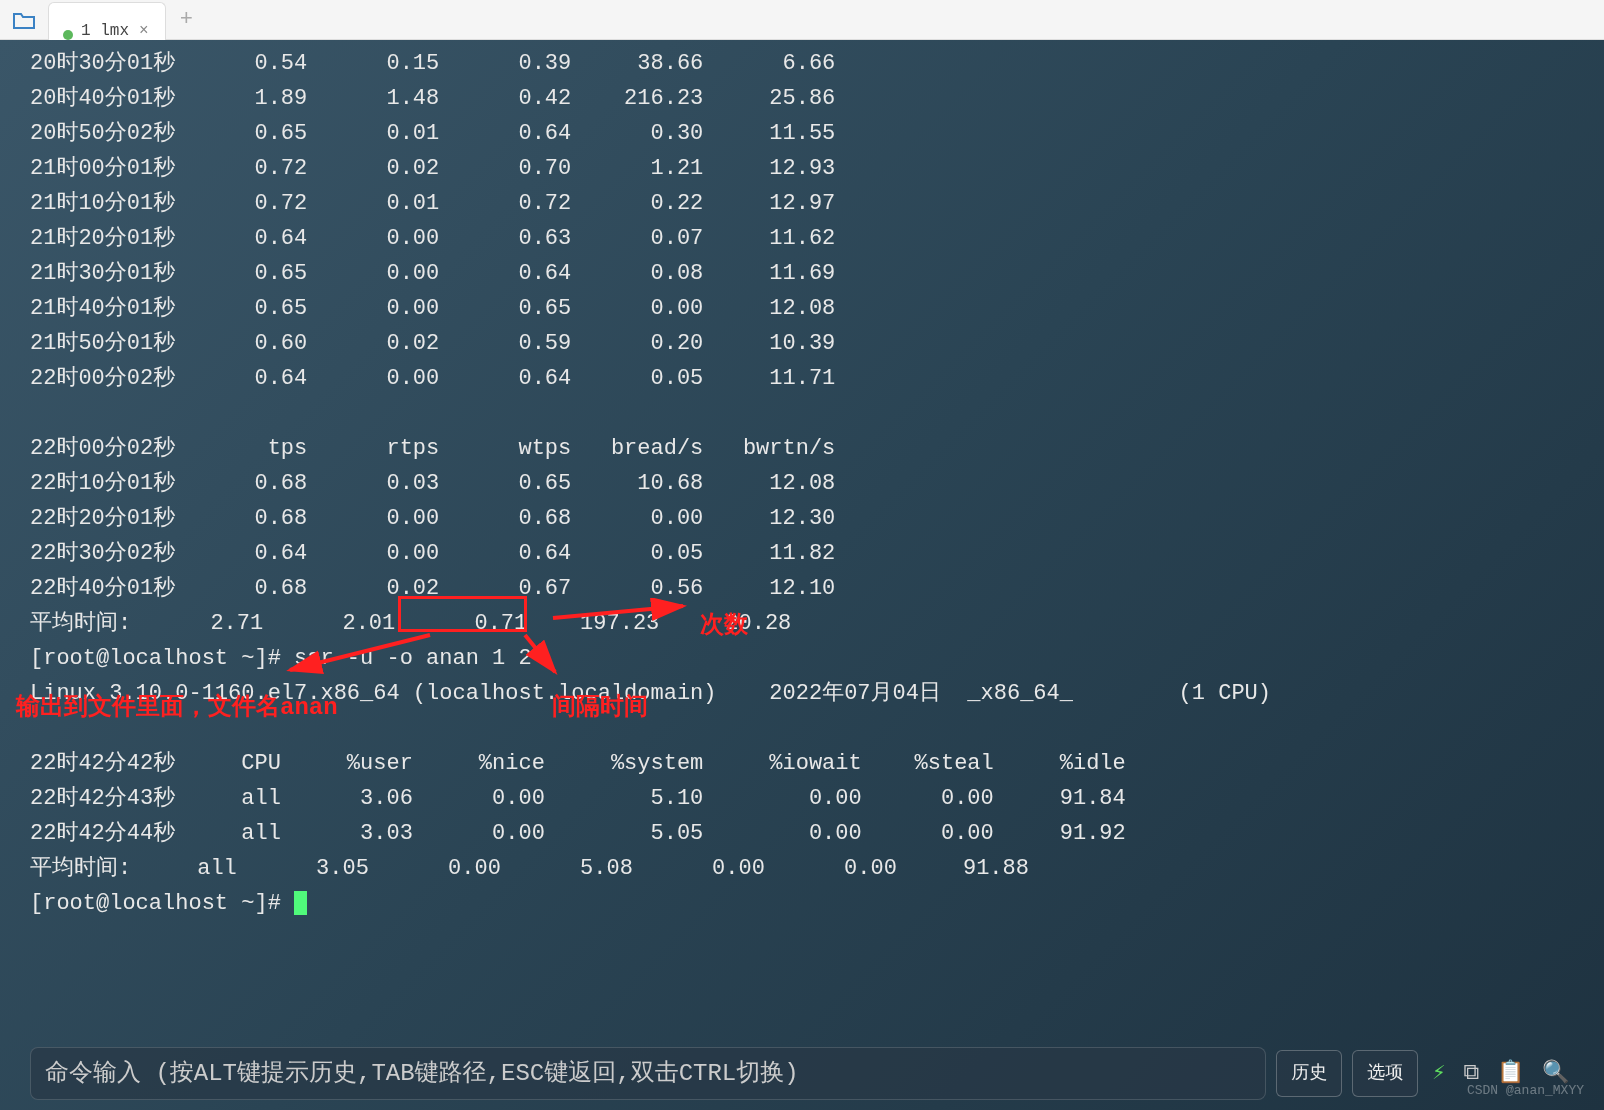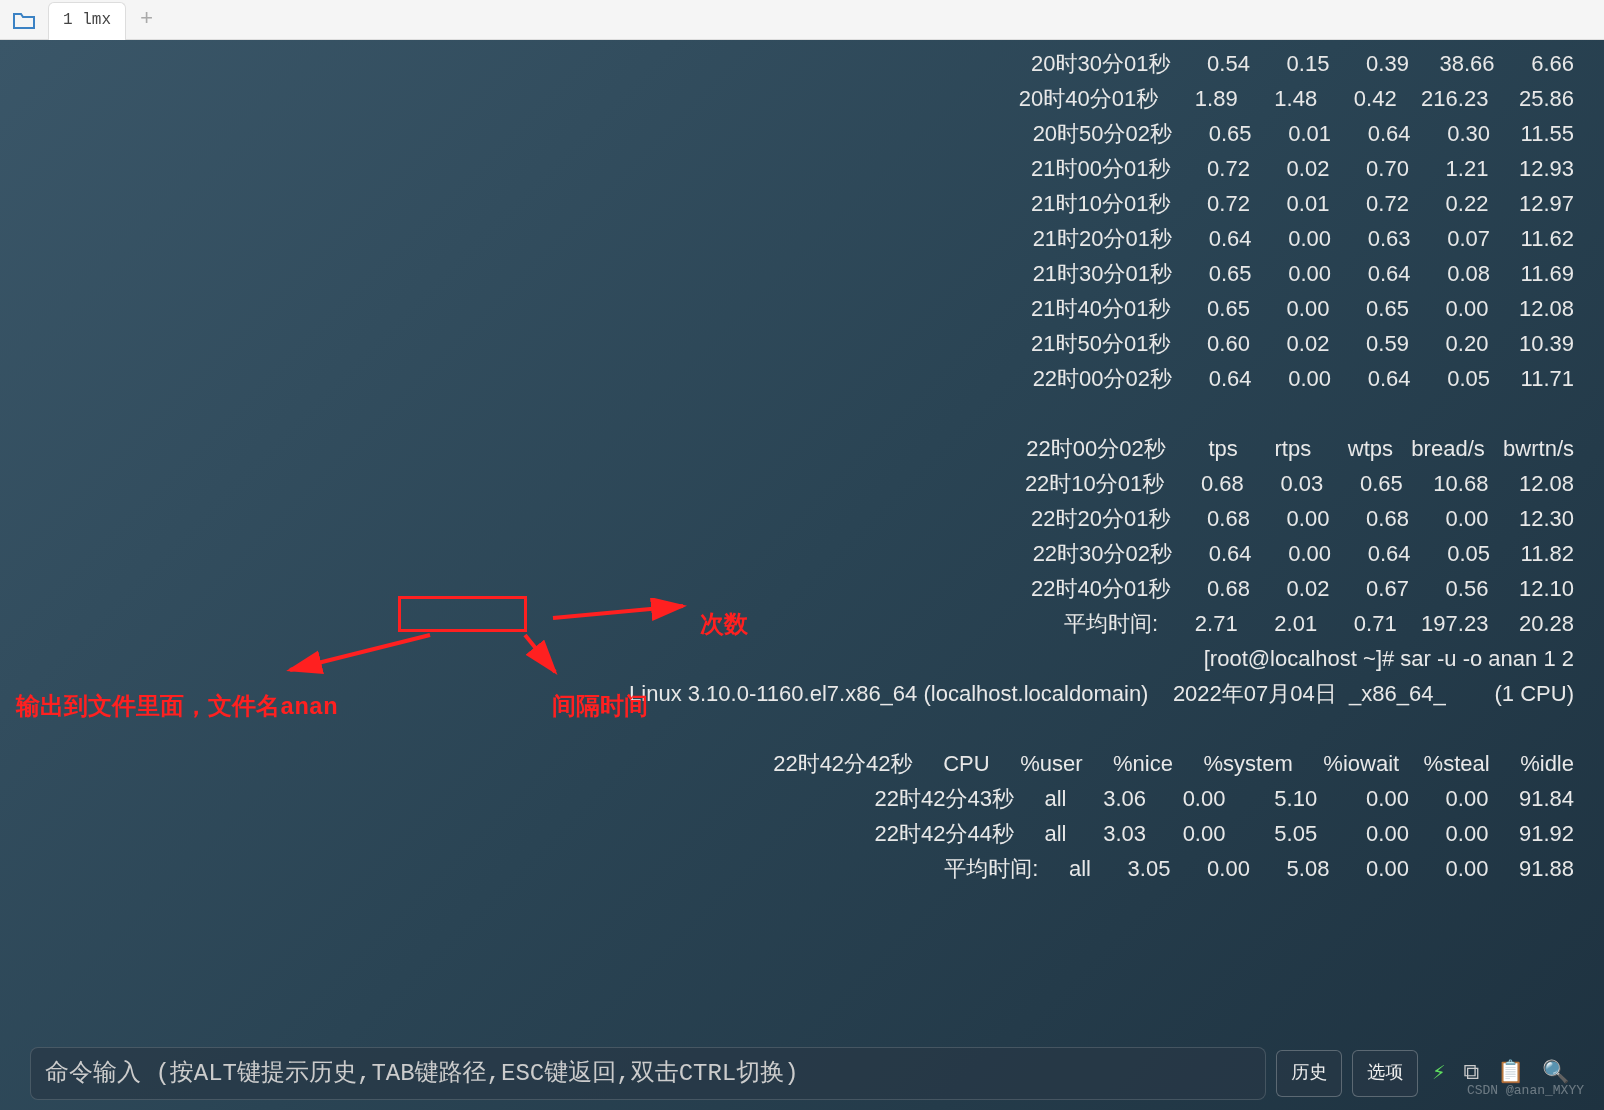--- a/index.html
+++ b/index.html
@@ -26,29 +26,28 @@
   justify-content: center;
   color: #3b82c4;
   font-size: 20px;
   margin-right: 8px;
   cursor: pointer;
 }
 .tab {
   height: 38px;
   padding: 0 14px;
   display: flex;
-  align-items: center;
+  align-items: flex-end;
   background: #fff;
   border: 1px solid #ddd;
   border-bottom: none;
   border-radius: 6px 6px 0 0;
   gap: 8px;
   cursor: pointer;
   margin-top: 2px;
-  flex-direction: column;
 }
 .tab-dot {
   width: 10px;
   height: 10px;
   border-radius: 50%;
   background: #5cb85c;
 }
 .tab-label {
   font-size: 16px;
   color: #444;
@@ -70,21 +69,21 @@
   background: linear-gradient(135deg, #3a5668 0%, #2a4454 50%, #1e3240 100%);
   width: 100%;
   height: calc(100% - 40px);
   padding: 6px 30px 0 30px;
   color: #e8e8e8;
   font-size: 22px;
   line-height: 35px;
   position: relative;
   overflow: hidden;
 }
-.term-line { white-space: pre; font-family: Liberation Sans, sans-serif; text-align: right; }
+.term-line { white-space: pre; font-family: Liberation Mono, monospace; }
 .annotation {
   position: absolute;
   color: #ff2020;
   font-size: 24px;
   font-weight: bold;
   pointer-events: none;
   margin-top: 20px;
 }
 .red-box {
   position: absolute;
@@ -186,20 +185,21 @@
   <div class="term-line">平均时间:      2.71      2.01      0.71    197.23     20.28</div>
   <div class="term-line">[root@localhost ~]# sar -u -o anan 1 2</div>
   <div class="term-line">Linux 3.10.0-1160.el7.x86_64 (localhost.localdomain)    2022年07月04日  _x86_64_        (1 CPU)</div>
   <div class="term-line">&nbsp;</div>
   <div id="header3" class="term-line">22时42分42秒     CPU     %user     %nice     %system     %iowait    %steal     %idle</div>
   <div id="block3">
       <div class="term-line">22时42分43秒     all      3.06      0.00        5.10        0.00      0.00     91.84</div>
       <div class="term-line">22时42分44秒     all      3.03      0.00        5.05        0.00      0.00     91.92</div>
     </div>
   <div class="term-line">平均时间:     all      3.05      0.00      5.08      0.00      0.00     91.88</div>
+  <div class="term-line"><span>[root@localhost ~]# </span><span class="cursor"></span></div>
 
   <div class="red-box" style="left:398px; top:556px; width:129px; height:36px;"></div>
 
   <svg class="arrow" style="left:548px; top:558px; width:150px; height:30px;">
     <defs>
         <marker id="ah1" markerWidth="10" markerHeight="10" refX="8" refY="3" orient="auto">
           <path d="M0,0 L9,3 L0,6 Z" fill="#ff2020"></path>
         </marker>
       </defs>
     <line x1="5" y1="20" x2="135" y2="8" stroke="#ff2020" stroke-width="4" marker-end="url(#ah1)"></line>

